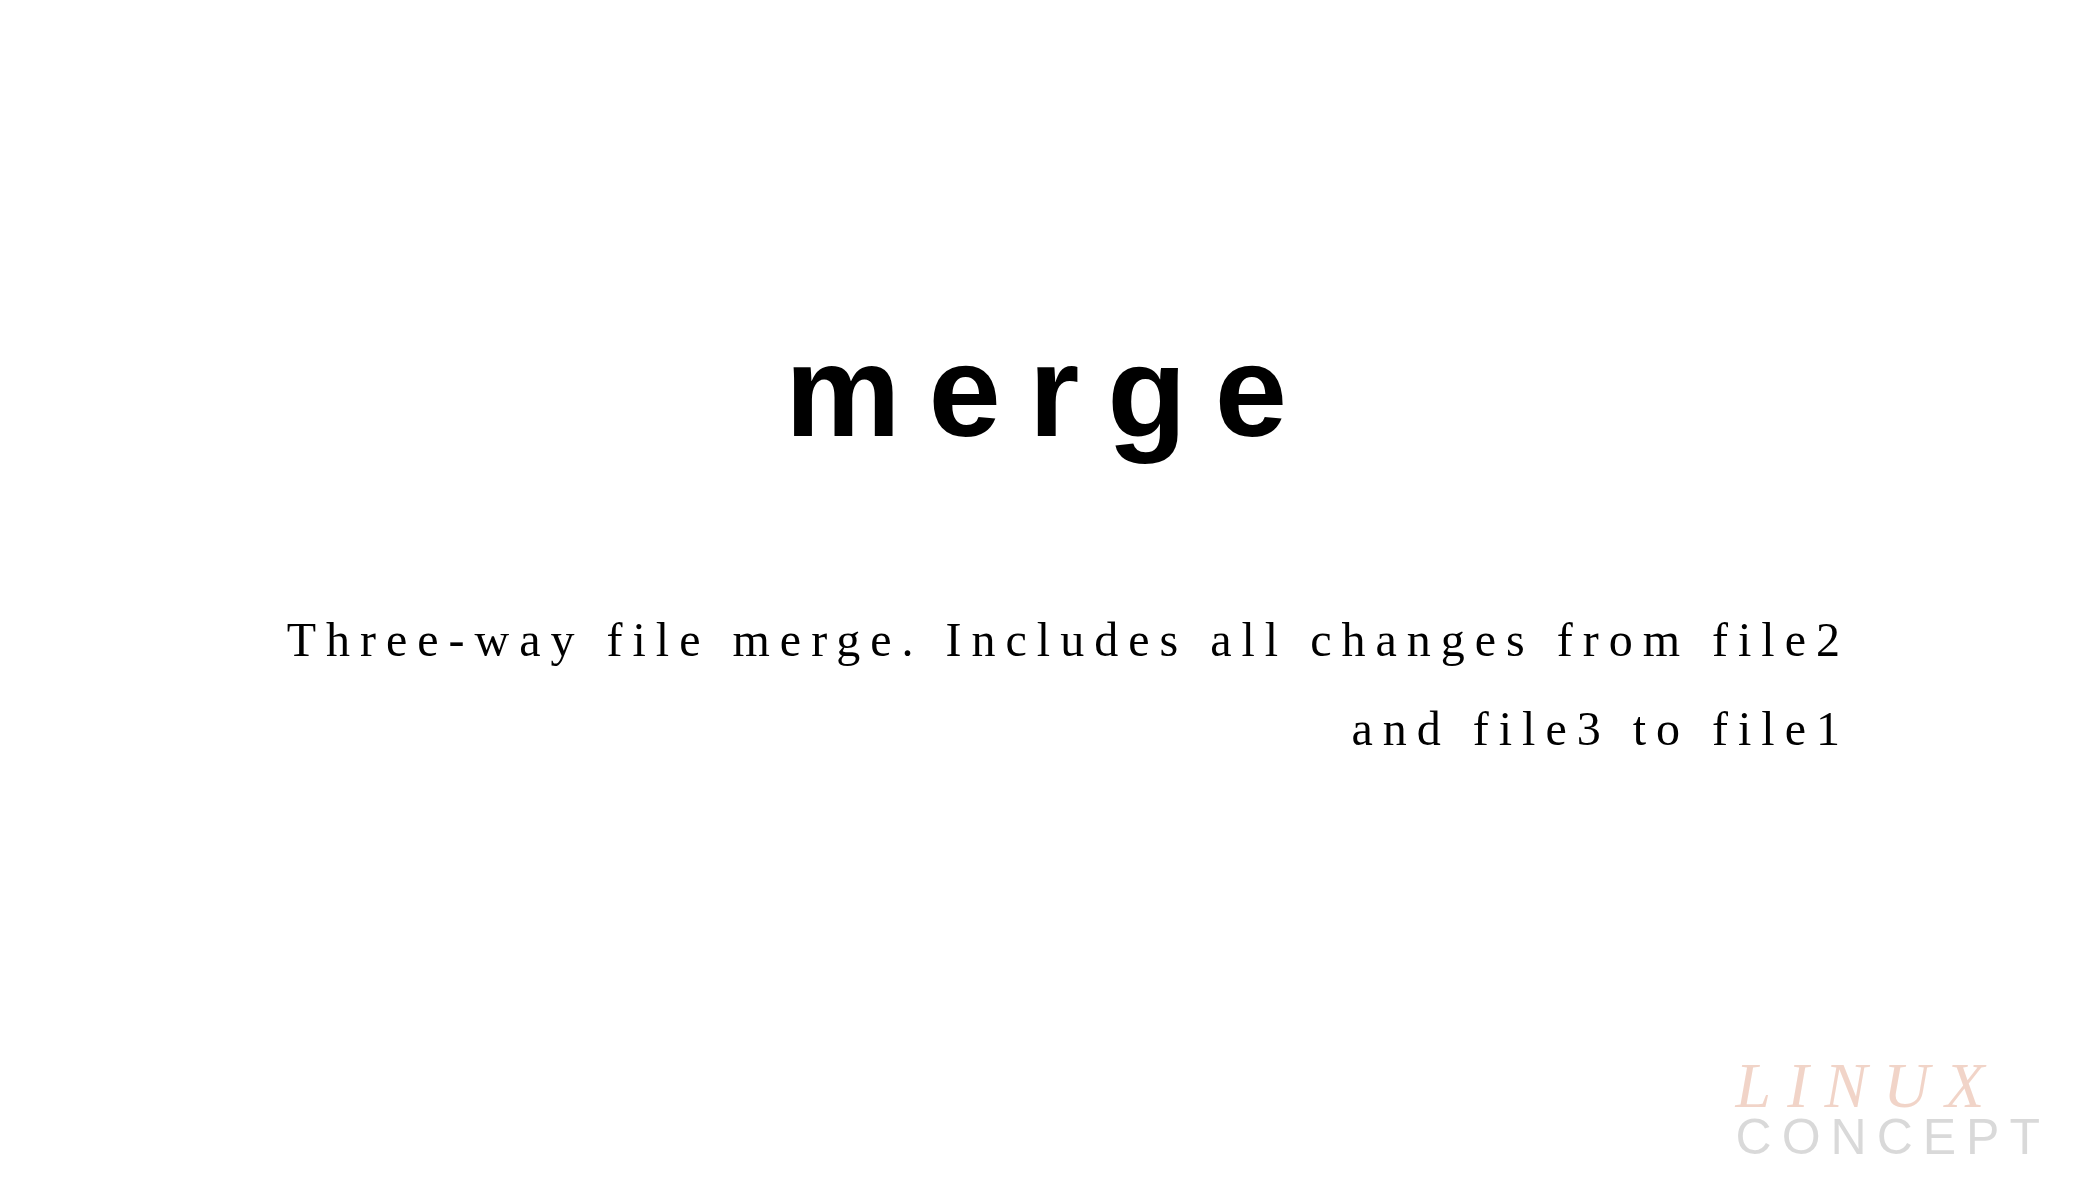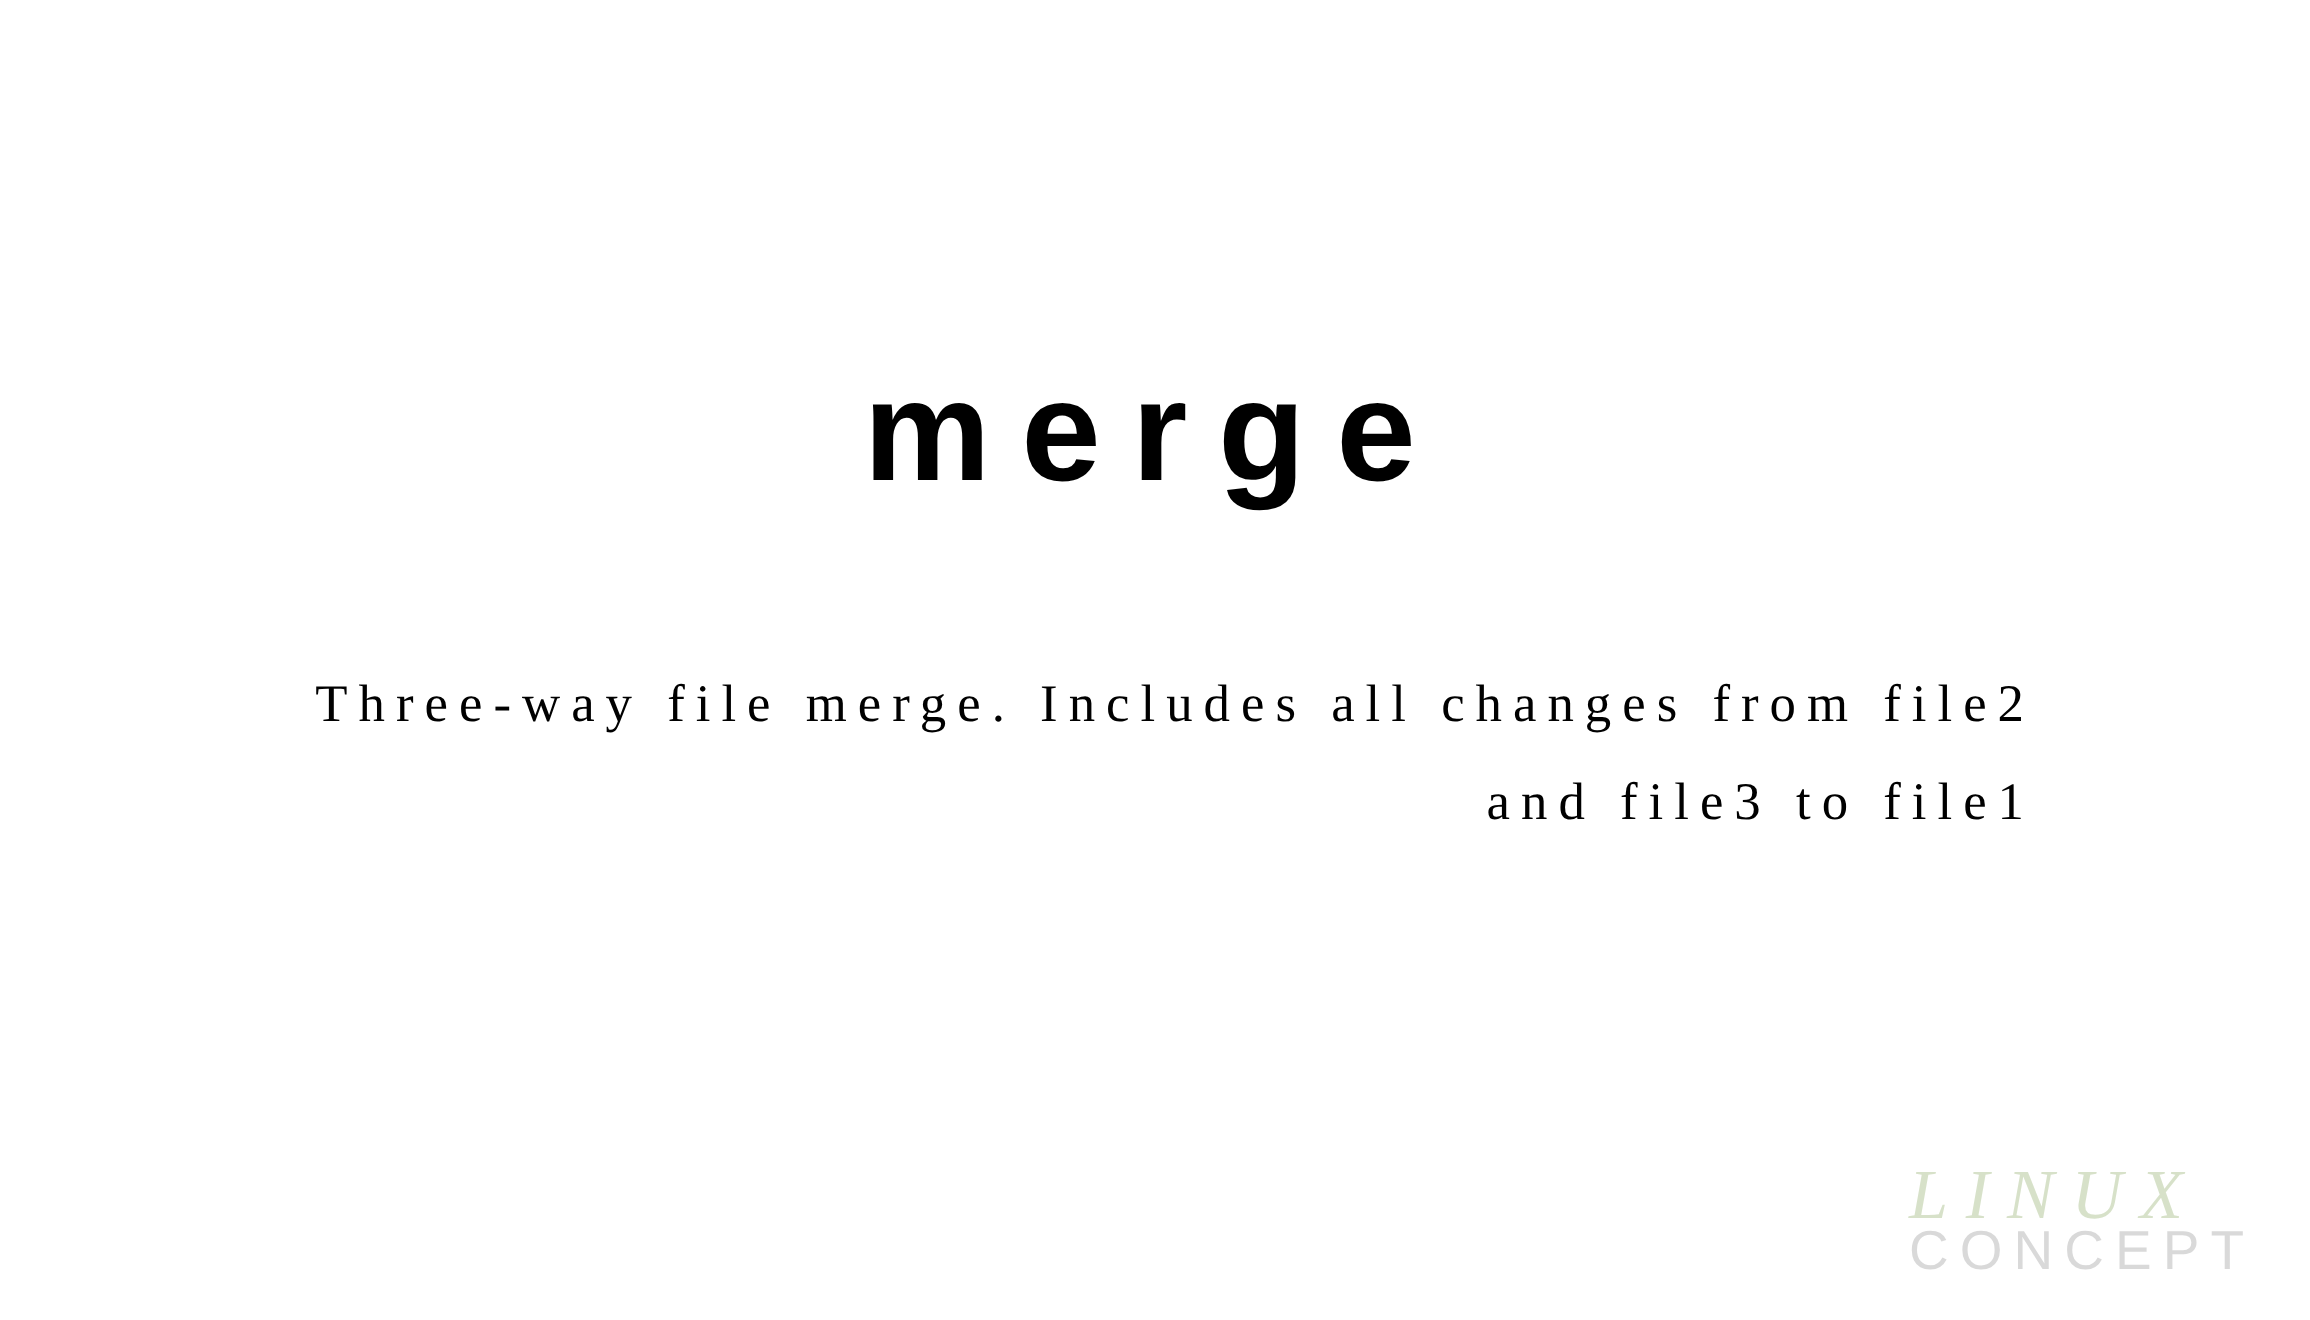--- a/index.html
+++ b/index.html
@@ -54,21 +54,21 @@
       text-align: left;
       opacity: 0.22;
       line-height: 0.9;
     }
     
     .watermark-line1 {
       font-family: 'Times New Roman', Georgia, serif;
       font-size: 64px;
       font-weight: 400;
       letter-spacing: 16px;
-      color: #4d7c0f;
+      color: #c2410c;
       font-style: italic;
     }
     
     .watermark-line2 {
       font-family: 'Arial Narrow', Arial, sans-serif;
       font-size: 50px;
       font-weight: 400;
       letter-spacing: 10px;
       color: #555555;
       font-stretch: condensed;

